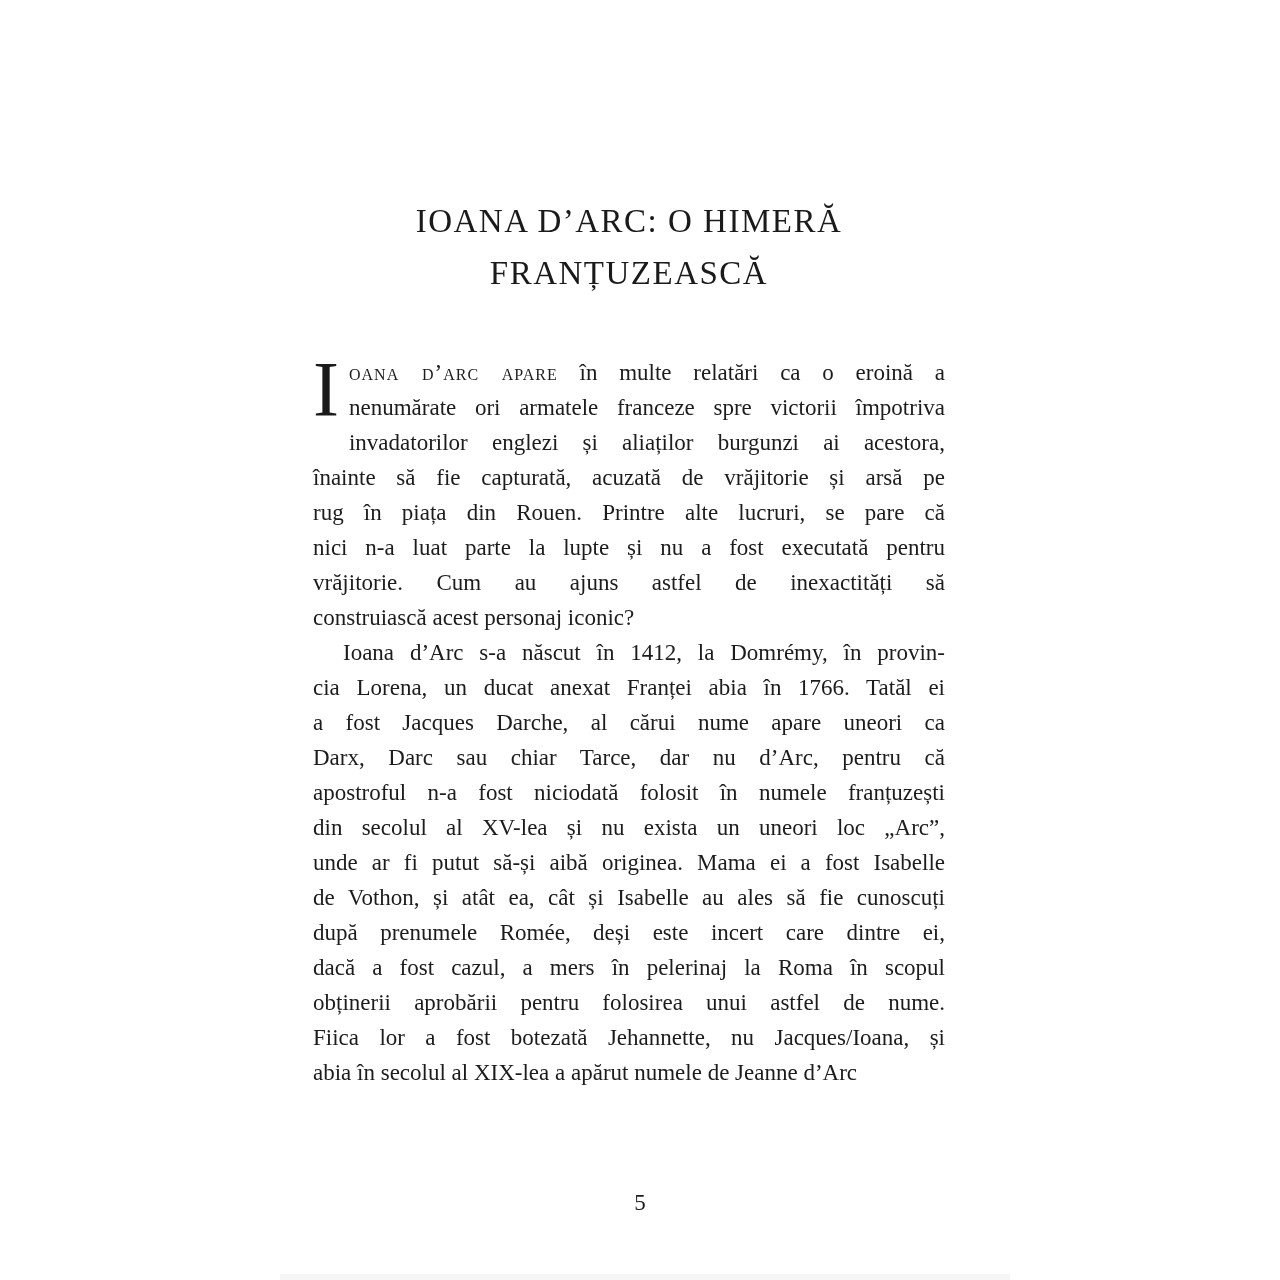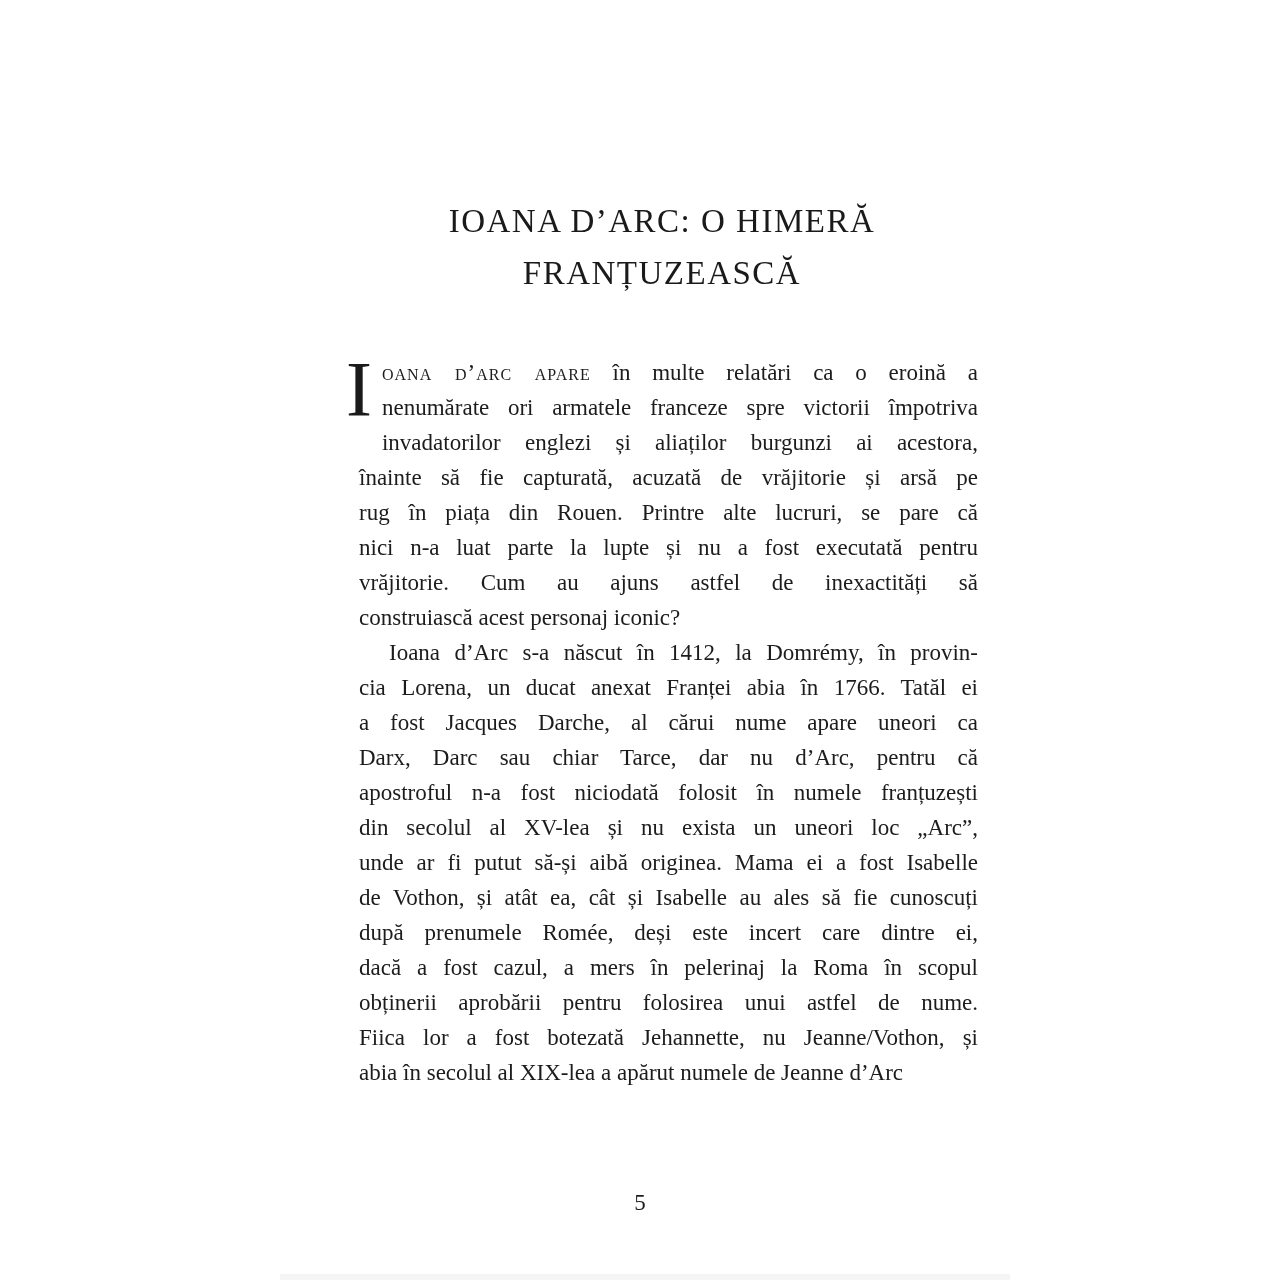--- a/index.html
+++ b/index.html
@@ -11,21 +11,21 @@
     position: relative;
     width: 1280px;
     height: 1280px;
     background: #ffffff;
     overflow: hidden;
     font-family: "Liberation Serif", "DejaVu Serif", serif;
     color: #1c1c1c;
   }
   .content {
     position: absolute;
-    left: 346px;
+    left: 313px;
     top: 0;
     width: 632px;
   }
   .title {
     margin: 195px 0 0 0;
     text-align: center;
     font-size: 33px;
     font-weight: 400;
     line-height: 52px;
     letter-spacing: 1.5px;
@@ -39,21 +39,20 @@
     font-size: 23px;
     line-height: 35px;
   }
   .para {
     margin: 0;
   }
   .line {
     text-align: justify;
     text-align-last: justify;
     white-space: normal;
-    margin-left: 13px;
   }
   .line.last {
     text-align: right;
     text-align-last: left;
   }
   .line.indent {
     text-indent: 30px;
   }
   .dropcap {
     float: left;
@@ -120,21 +119,21 @@
             <div class="line">cia Lorena, un ducat anexat Franței abia în 1766. Tatăl ei</div>
             <div class="line">a fost Jacques Darche, al cărui nume apare uneori ca</div>
             <div class="line">Darx, Darc sau chiar Tarce, dar nu d’Arc, pentru că</div>
             <div class="line">apostroful n-a fost niciodată folosit în numele franțuzești</div>
             <div class="line">din secolul al XV-lea și nu exista un uneori loc „Arc”,</div>
             <div class="line">unde ar fi putut să-și aibă originea. Mama ei a fost Isabelle</div>
             <div class="line">de Vothon, și atât ea, cât și Isabelle au ales să fie cunoscuți</div>
             <div class="line">după prenumele Romée, deși este incert care dintre ei,</div>
             <div class="line">dacă a fost cazul, a mers în pelerinaj la Roma în scopul</div>
             <div class="line">obținerii aprobării pentru folosirea unui astfel de nume.</div>
-            <div class="line">Fiica lor a fost botezată Jehannette, nu Jeanne/Vothon, și</div>
+            <div class="line">Fiica lor a fost botezată Jehannette, nu Jacques/Ioana, și</div>
           </div>
         <div class="line last">abia în secolul al XIX-lea a apărut numele de Jeanne d’Arc</div>
       </div>
 
     </div>
   </div>
 
   <div class="page-number">5</div>
 
   <div class="scan-edge"></div>

